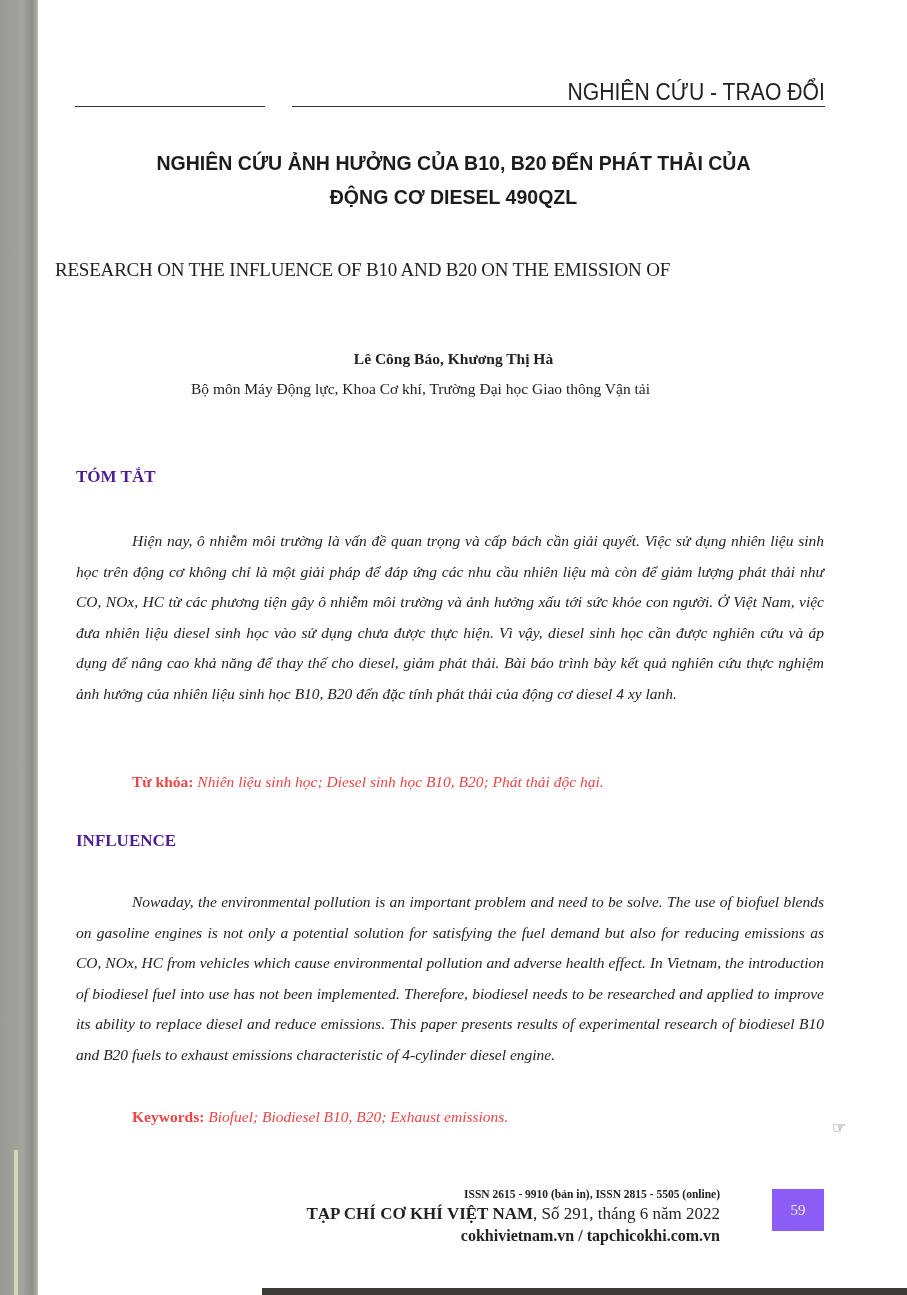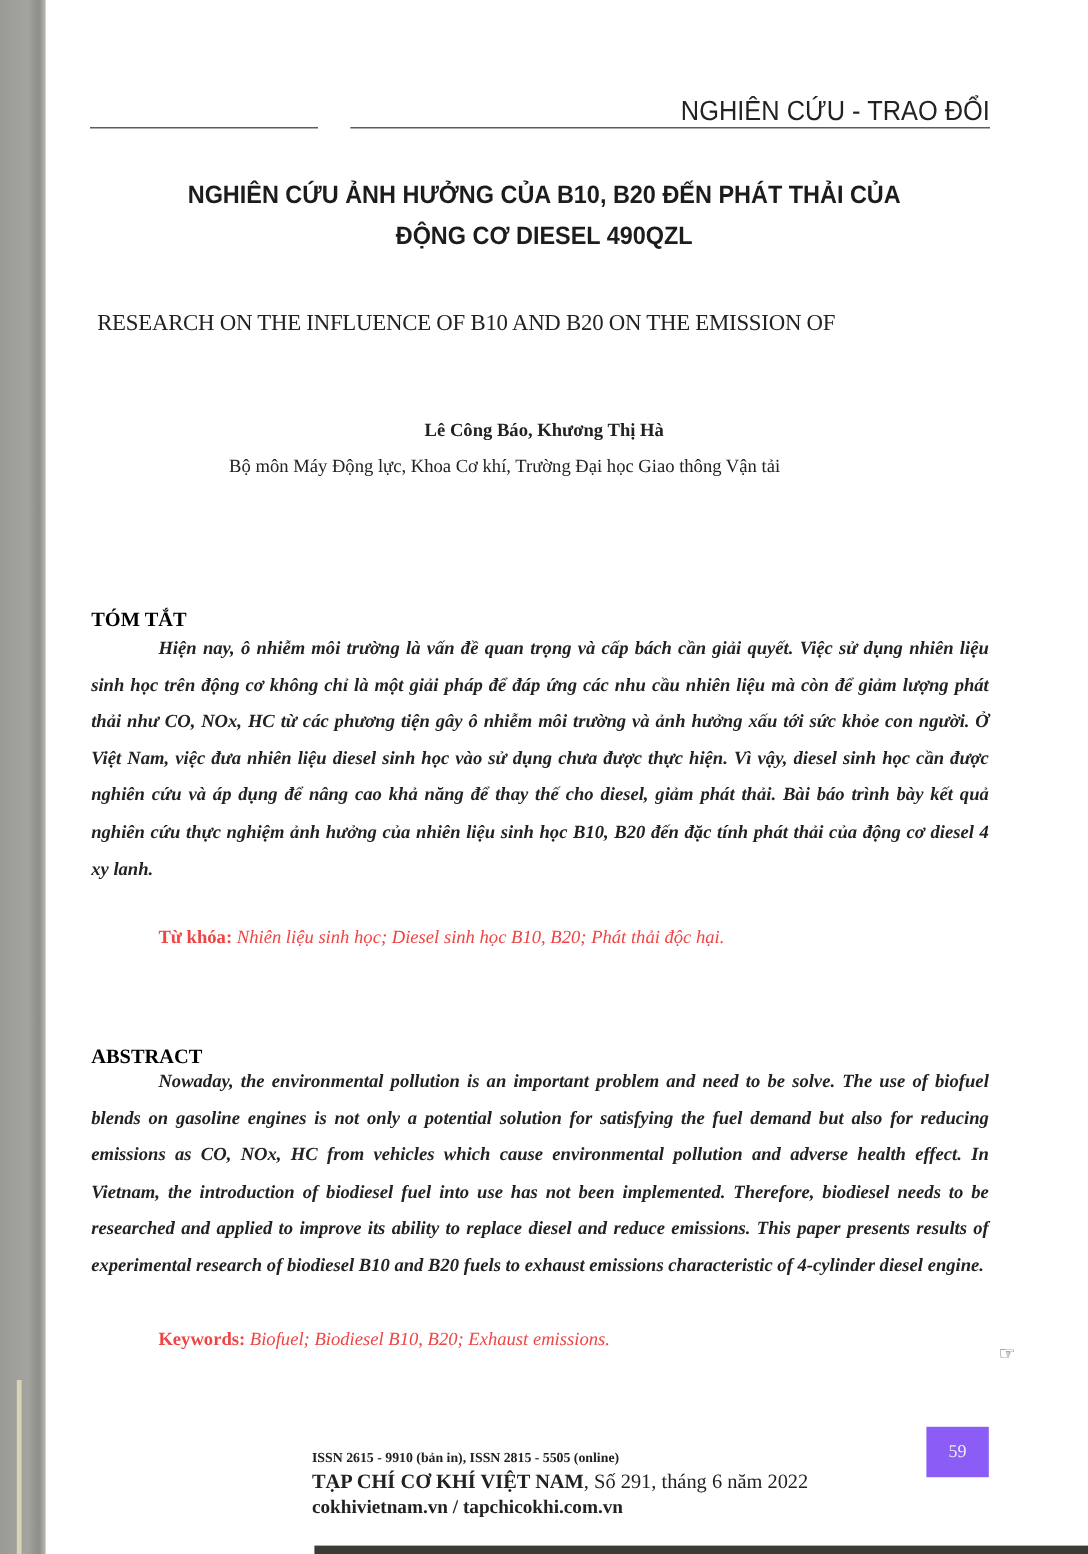--- a/index.html
+++ b/index.html
@@ -29,48 +29,48 @@
   .rule {
     position:absolute; top:106px; height:1px; background:#333;
   }
   .title-vi {
     position:absolute; left:0; width:907px; top:146px; text-align:center;
     font-family:"Liberation Sans", sans-serif; font-weight:bold; font-size:21px;
     line-height:34px; color:#1c1c1c; transform:scaleX(0.93);
   }
   .title-en {
     position:absolute; left:0; width:725px; top:253px; text-align:center;
-    font-size:19px; line-height:34px; color:#222; letter-spacing:-0.2px;padding-left:26px;
+    font-size:19px; line-height:34px; color:#222; letter-spacing:-0.2px;
   }
   .authors {
     position:absolute; left:0; width:907px; top:350px; text-align:center;
     font-weight:bold; font-size:15.5px; color:#222;
   }
   .affiliation {
     position:absolute; left:0; width:841px; top:380px; text-align:center;
     font-size:15.5px; color:#222;
   }
   .heading {
-    position:absolute; left:76px; font-weight:bold; font-size:17px; color:#000000;margin-top:40px;
+    position:absolute; left:76px; font-weight:bold; font-size:17px; color:#4c1d95;
   }
   .para {
     position:absolute; left:76px; width:748px;
     font-style:italic; font-size:15.5px; line-height:30.6px; color:#222;
-    text-align:justify; text-indent:56px;font-weight:bold;
+    text-align:justify; text-indent:56px;
   }
   .kw {
     position:absolute; left:132px; font-size:15.5px; color:#ef4444;
   }
   .kw b { font-style:normal; }
   .kw i { font-style:italic; }
   .pointer {
     position:absolute; left:832px; top:1118px; font-size:16px; color:#555;
   }
   .footer {
-    position:absolute; left:260px; width:460px; text-align:left; color:#222;margin-top:21px;
+    position:absolute; left:260px; width:460px; text-align:right; color:#222;
   }
   .issn { top:1188px; font-size:11.5px; font-weight:bold; }
   .journal { top:1204px; font-size:17px; }
   .journal b { font-weight:bold; }
   .site { top:1227px; font-size:16px; font-weight:bold; }
   .page-box {
     position:absolute; left:772px; top:1189px; width:52px; height:42px;
     background:#8b5cf6; color:#eeeeee; font-size:15px;
     display:flex; align-items:center; justify-content:center;
   }
@@ -98,21 +98,21 @@
 <div class="affiliation">Bộ môn Máy Động lực, Khoa Cơ khí, Trường Đại học Giao thông Vận tải</div>
 
 <div class="heading" style="top:467px;">TÓM TẮT</div>
 <div class="para" style="top:526px;">Hiện nay, ô nhiễm môi trường là vấn đề quan trọng và cấp bách cần giải quyết. Việc sử dụng nhiên liệu sinh học trên động cơ không chỉ là một giải pháp để đáp ứng các nhu cầu nhiên liệu mà còn để giảm lượng phát thải như CO, NOx, HC từ các phương tiện gây ô nhiễm môi trường và ảnh hưởng xấu tới sức khỏe con người. Ở Việt Nam, việc đưa nhiên liệu diesel sinh học vào sử dụng chưa được thực hiện. Vì vậy, diesel sinh học cần được nghiên cứu và áp dụng để nâng cao khả năng để thay thế cho diesel, giảm phát thải. Bài báo trình bày kết quả nghiên cứu thực nghiệm ảnh hưởng của nhiên liệu sinh học B10, B20 đến đặc tính phát thải của động cơ diesel 4 xy lanh.</div>
 
 <div class="kw" style="top:773px;">
   <b>Từ khóa:</b>
   <i>Nhiên liệu sinh học; Diesel sinh học B10, B20; Phát thải độc hại.</i>
 </div>
 
-<div class="heading" style="top:831px;">ABSTRACT</div>
+<div class="heading" style="top:831px;">INFLUENCE</div>
 <div class="para" style="top:887px;">Nowaday, the environmental pollution is an important problem and need to be solve. The use of biofuel blends on gasoline engines is not only a potential solution for satisfying the fuel demand but also for reducing emissions as CO, NOx, HC from vehicles which cause environmental pollution and adverse health effect. In Vietnam, the introduction of biodiesel fuel into use has not been implemented. Therefore, biodiesel needs to be researched and applied to improve its ability to replace diesel and reduce emissions. This paper presents results of experimental research of biodiesel B10 and B20 fuels to exhaust emissions characteristic of 4-cylinder diesel engine.</div>
 
 <div class="kw" style="top:1072px;margin-top:36px;">
   <b>Keywords:</b>
   <i>Biofuel; Biodiesel B10, B20; Exhaust emissions.</i>
 </div>
 
 <div class="pointer">☞</div>
 
 <div class="footer issn">ISSN 2615 - 9910 (bản in), ISSN 2815 - 5505 (online)</div>

